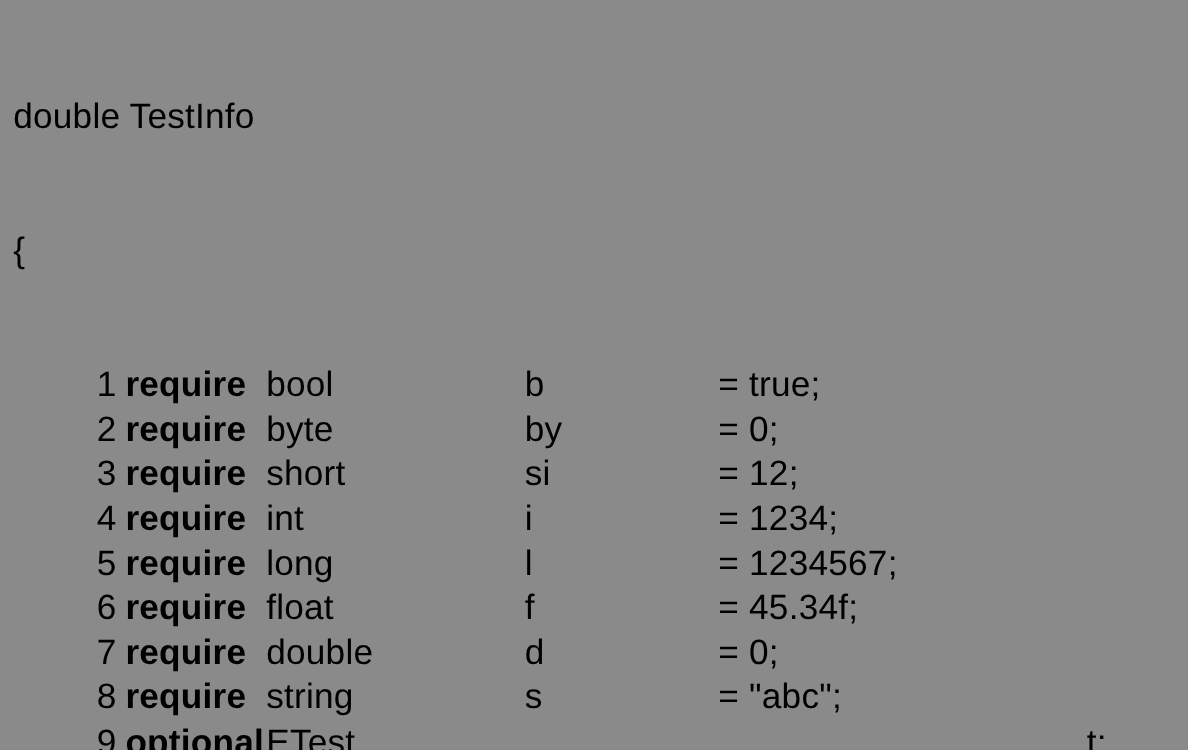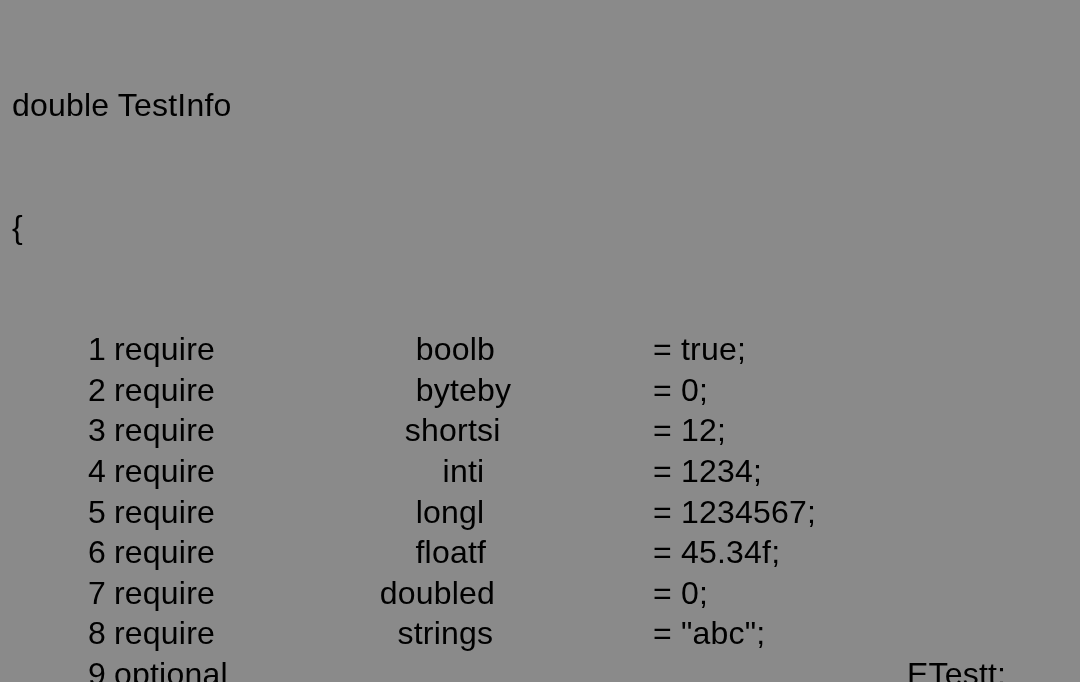--- a/index.html
+++ b/index.html
@@ -28,25 +28,25 @@
     display: inline-block;
     min-width: 48px;
     text-align: right;
     vertical-align: baseline;
   }
   .req-col {
     display: inline-block;
     min-width: 128px;
     padding-left: 8px;
     vertical-align: baseline;
+    font-weight: bold;
   }
   .type-col {
     display: inline-block;
     vertical-align: baseline;
-    text-align: right;
   }
   .name-col {
     display: inline-block;
     vertical-align: baseline;
   }
   .def-col {
     display: inline-block;
     vertical-align: baseline;
     margin-left: 36px;
   }

